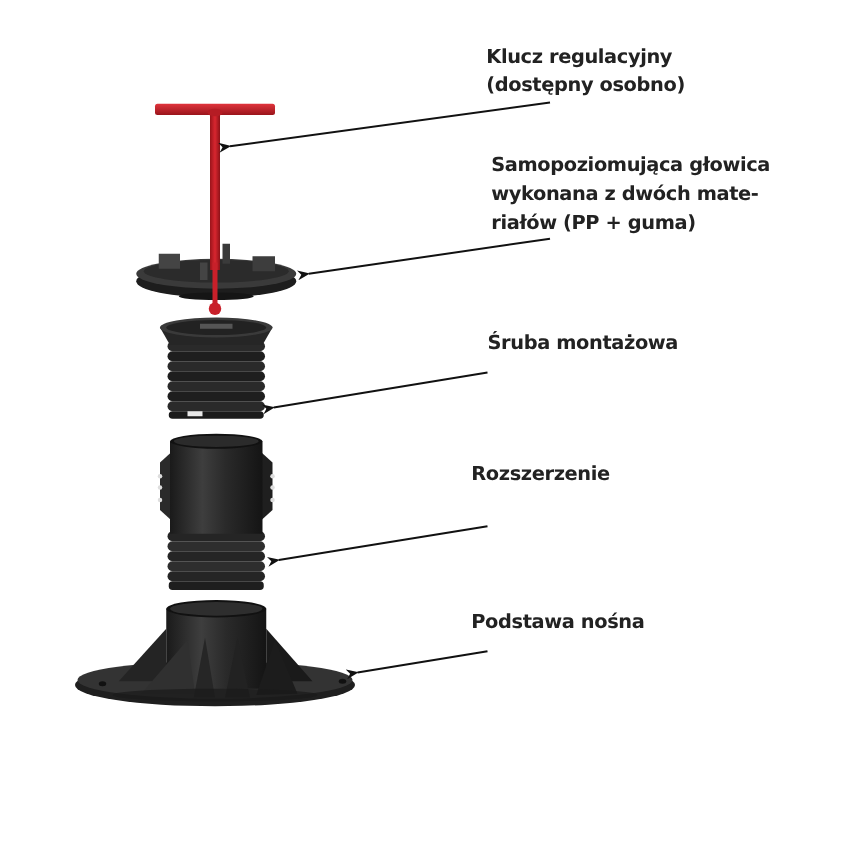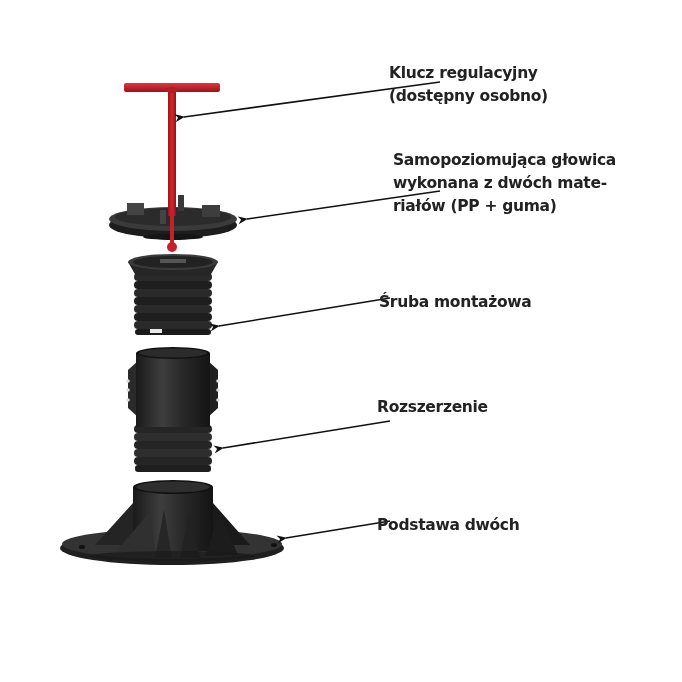--- a/index.html
+++ b/index.html
@@ -6,21 +6,20 @@
     body { width: 682px; height: 682px; position: relative; overflow: hidden; font-family: "DejaVu Sans", sans-serif; }
     .label {
       position: absolute;
       font-family: "DejaVu Sans", sans-serif;
       font-weight: bold;
       font-size: 15.5px;
       line-height: 23px;
       color: #222222;
       letter-spacing: -0.3px;
       white-space: pre-line;
-      margin-top: 28px;
     }
     svg.diagram { position: absolute; left: 0; top: 0; }
   </style>
 </head>
 <body>
 
 <svg class="diagram" width="682" height="682" viewBox="0 0 682 682" xmlns="http://www.w3.org/2000/svg">
   <defs>
     <linearGradient id="cyl" x1="0" x2="1" y1="0" y2="0">
       <stop offset="0" stop-color="#1a1a1a"></stop>
@@ -127,15 +126,15 @@
     <line x1="390" y1="421" x2="223" y2="448" marker-end="url(#arrowhead)"></line>
     <line x1="390" y1="521" x2="286" y2="538" marker-end="url(#arrowhead)"></line>
   </g>
 </svg>
 
 <div class="label" style="left:389px; top:34px;">Klucz regulacyjny
 (dostępny osobno)</div>
 <div class="label" style="left:393px; top:121px;">Samopoziomująca głowica
 wykonana z dwóch mate-
 riałów (PP + guma)</div>
-<div class="label" style="left:379px; top:263px;">Śruba montażowa</div>
+<div class="label" style="left:390px; top:263px;">Śruba montażowa</div>
 <div class="label" style="left:377px; top:368px;">Rozszerzenie</div>
-<div class="label" style="left:377px; top:486px;">Podstawa dwóch</div>
+<div class="label" style="left:377px; top:486px;">Podstawa nośna</div>
 
 </body></html>

